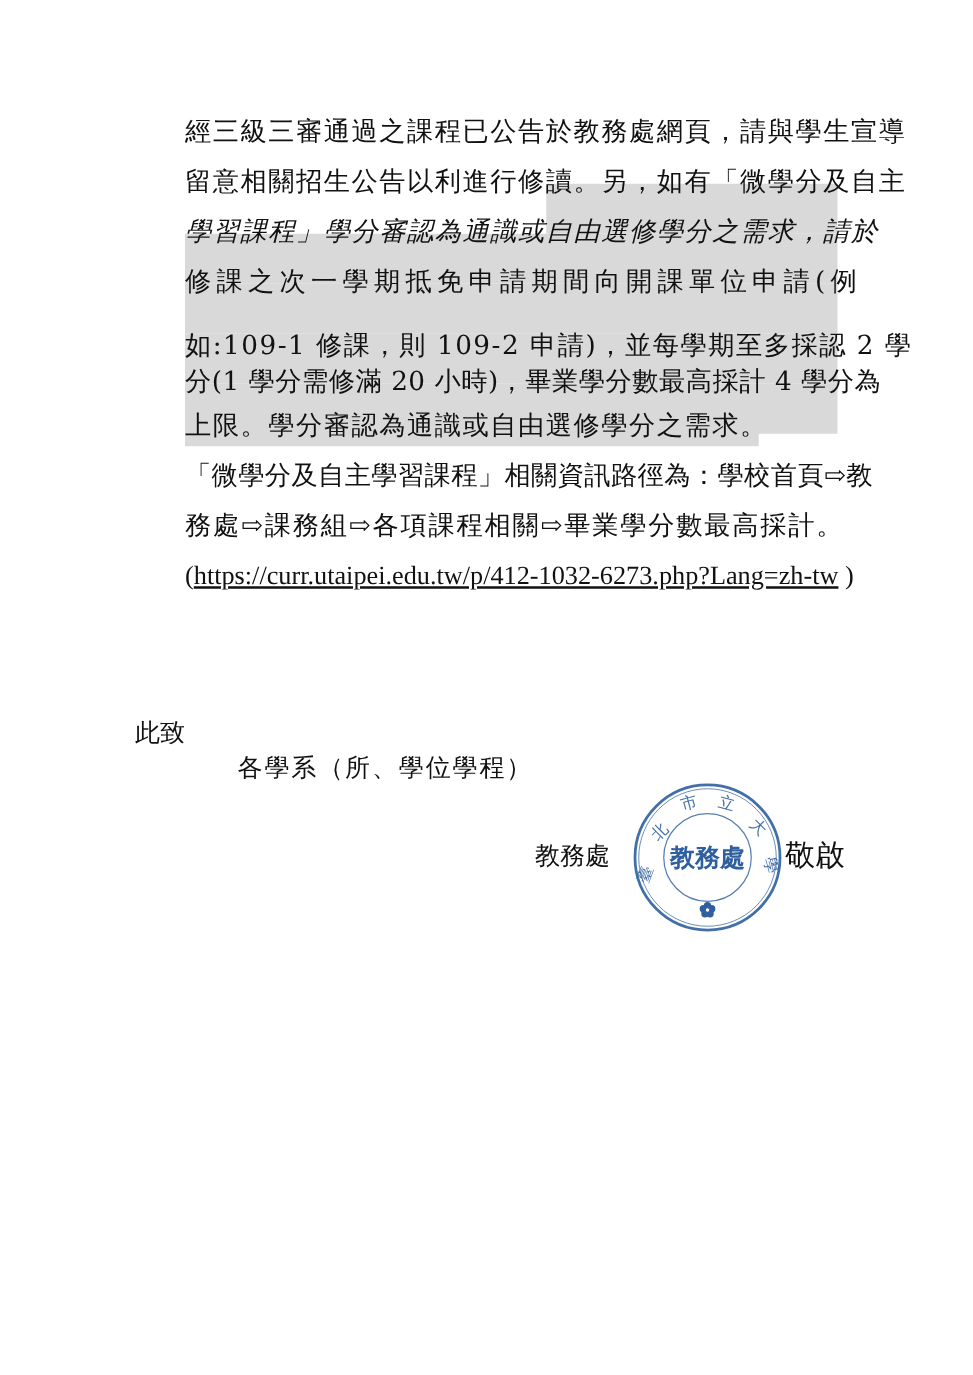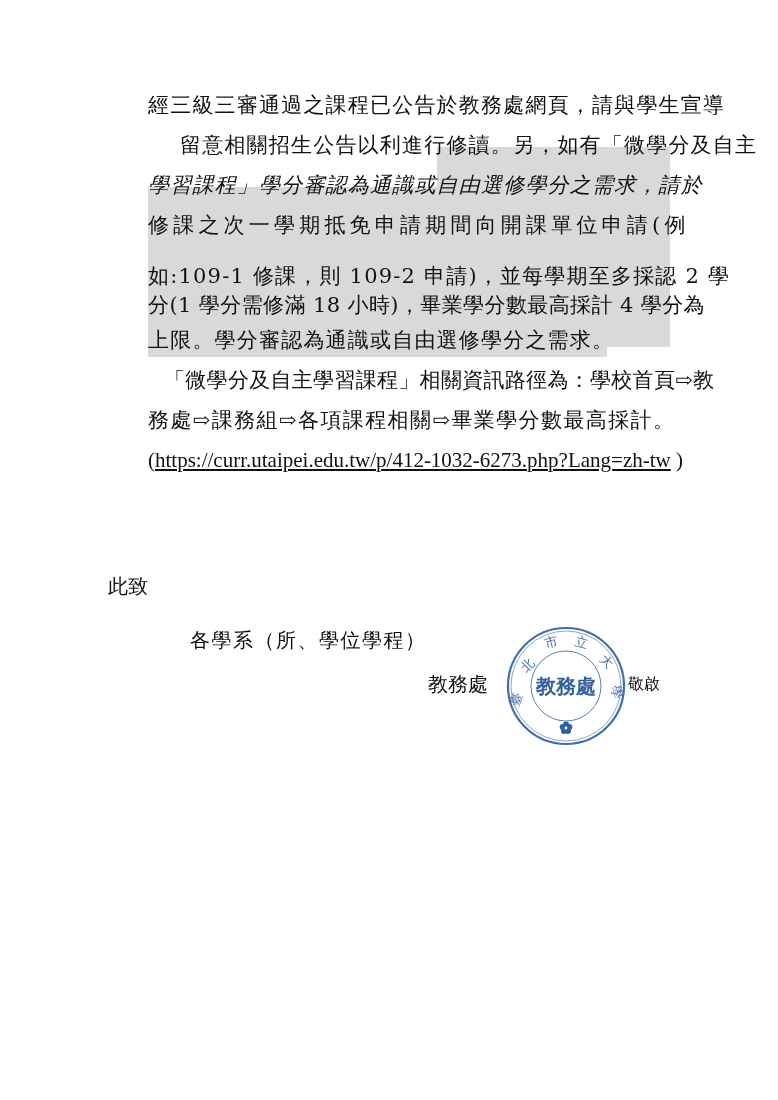--- a/index.html
+++ b/index.html
@@ -16,39 +16,39 @@
 <body>
 
 <div style="position:absolute;left:437px;top:147px;width:233px;height:40px;background:#d9d9d9;"></div>
 <div class="hl-full" style="top:187px;"></div>
 <div class="hl-full" style="top:227px;"></div>
 <div class="hl-full" style="top:267px;"></div>
 <div class="hl-full" style="top:307px;"></div>
 <div style="position:absolute;left:148px;top:320px;width:459px;height:37px;background:#d9d9d9;"></div>
 
 <div class="line" style="top:87px;">經三級三審通過之課程已公告於教務處網頁，請與學生宣導</div>
-<div class="line" style="top:127px;margin-left:32px;">
+<div class="line" style="top:127px;">
   <span>留意相關招生公告以利進行修讀。</span><span>另，如有「微學分及自主</span>
 </div>
 <div class="line" style="top:167px;font-style:italic;">學習課程」學分審認為通識或自由選修學分之需求，請於</div>
 <div class="line" style="top:207px;letter-spacing:4.2px;">修課之次一學期抵免申請期間向開課單位申請(例</div>
 <div class="line" style="top:258px;">如:109-1 修課，則 109-2 申請)，並每學期至多採認 2 學</div>
-<div class="line" style="top:287px;letter-spacing:0.4px;">分(1 學分需修滿 18 小時)，畢業學分數最高採計 4 學分為</div>
+<div class="line" style="top:287px;letter-spacing:0.4px;">分(1 學分需修滿 20 小時)，畢業學分數最高採計 4 學分為</div>
 <div class="line" style="top:322px;">上限。學分審認為通識或自由選修學分之需求。</div>
 
-<div class="line" style="top:362px;letter-spacing:0.3px;margin-left:16px;">「微學分及自主學習課程」相關資訊路徑為：學校首頁⇨教</div>
+<div class="line" style="top:362px;letter-spacing:0.3px;">「微學分及自主學習課程」相關資訊路徑為：學校首頁⇨教</div>
 <div class="line" style="top:402px;letter-spacing:1.4px;">務處⇨課務組⇨各項課程相關⇨畢業學分數最高採計。</div>
 <div class="line plain-serif" style="top:442px;">
   <span>(</span><span class="url">https://curr.utaipei.edu.tw/p/412-1032-6273.php?Lang=zh-tw</span><span> )</span>
 </div>
 
 <div class="line" style="left:108px;top:568px;font-size:20px;letter-spacing:0;">此致</div>
-<div class="line" style="left:190px;top:596px;font-size:20px;letter-spacing:1.5px;margin-top:26px;">各學系（所、學位學程）</div>
+<div class="line" style="left:190px;top:596px;font-size:20px;letter-spacing:1.5px;">各學系（所、學位學程）</div>
 <div class="line" style="left:428px;top:666px;font-size:20px;letter-spacing:0;">教務處</div>
-<div class="line" style="left:628px;top:666px;font-size:16px;letter-spacing:0;">敬啟</div>
+<div class="line" style="left:628px;top:666px;font-size:24px;letter-spacing:0;">敬啟</div>
 
 <div class="stamp">
   <svg width="122" height="122" viewBox="0 0 122 122">
     <circle cx="61" cy="61" r="58" fill="none" stroke="#2f5f9e" stroke-width="2.2" opacity="0.9"></circle>
     <circle cx="61" cy="61" r="55" fill="none" stroke="#2f5f9e" stroke-width="0.8" opacity="0.7"></circle>
     <circle cx="61" cy="61" r="35" fill="none" stroke="#2f5f9e" stroke-width="1" opacity="0.8"></circle>
     <g fill="#2f5f9e" font-family="DejaVu Serif, serif" font-size="13" opacity="0.9">
       <text x="13" y="82" transform="rotate(-70 13 82)">臺</text>
       <text x="21" y="48" transform="rotate(-45 21 48)">北</text>
       <text x="41" y="23" transform="rotate(-15 41 23)">市</text>

